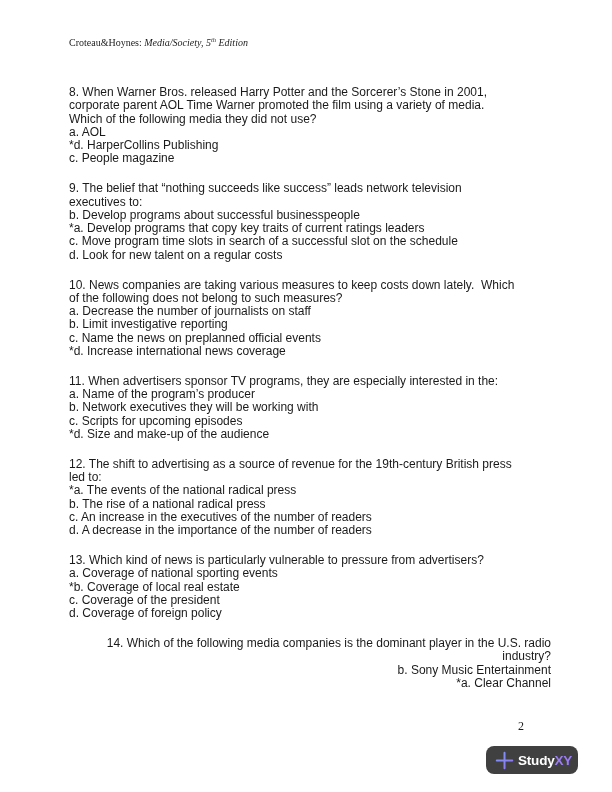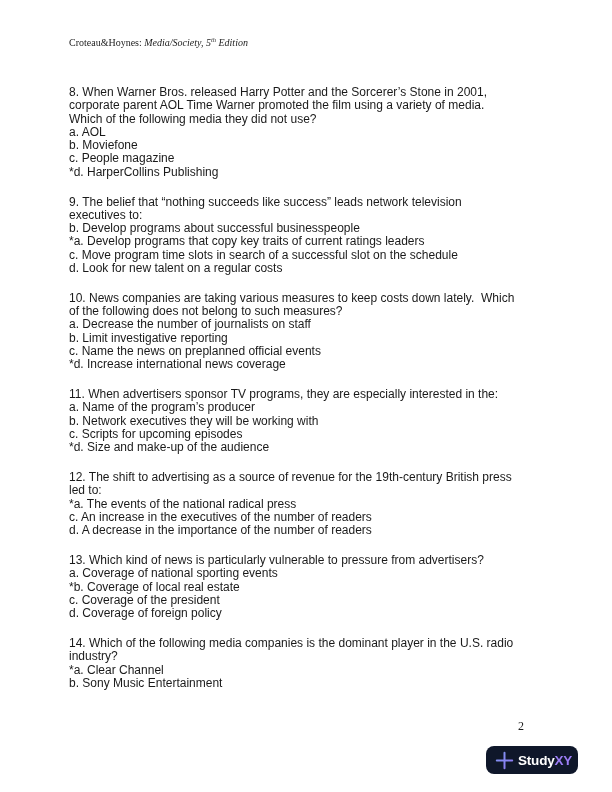--- a/index.html
+++ b/index.html
@@ -27,38 +27,38 @@
   .content {
     position: absolute;
     left: 69px;
     top: 86px;
     width: 482px;
     font-size: 12px;
     line-height: 13.3px;
     color: #1a1a1a;
   }
   .question { margin-bottom: 16.5px; }
-  .question:last-child { margin-bottom: 4px; }
+  .question:last-child { margin-bottom: 4px; text-align: right; }
   .stem { white-space: pre-line; }
   .option { white-space: pre; }
   .page-number {
     position: absolute;
     top: 719px;
     right: 88px;
     font-family: "Liberation Serif", serif;
     font-size: 12px;
     color: #1c1c1c;
   }
   .logo {
     position: absolute;
     top: 746px;
     right: 34px;
     width: 92px;
     height: 28px;
-    background: #0f172a;
+    background: #404040;
     border-radius: 8px;
     display: flex;
     align-items: center;
     padding-left: 9px;
   }
   .logo .plus { display: inline-flex; margin-right: 4px; }
   .logo .brand {
     font-family: "Liberation Sans", sans-serif;
     font-weight: 700;
     font-size: 13.5px;
@@ -75,23 +75,22 @@
 
   <div class="doc-header"><span>Croteau&amp;Hoynes: </span><span class="italic">Media/Society, 5</span><sup class="italic">th</sup><span class="italic"> Edition</span></div>
 
   <div class="content">
 
     <div class="question">
       <div class="stem">8. When Warner Bros. released Harry Potter and the Sorcerer’s Stone in 2001,
 corporate parent AOL Time Warner promoted the film using a variety of media.
 Which of the following media they did not use?</div>
       <div class="option">a. AOL</div>
-      <div class="option">b. Moviefone</div>
+      <div class="option">*d. HarperCollins Publishing</div>
       <div class="option">c. People magazine</div>
-      <div class="option">*d. HarperCollins Publishing</div>
     </div>
 
     <div class="question">
       <div class="stem">9. The belief that “nothing succeeds like success” leads network television
 executives to:</div>
       <div class="option">b. Develop programs about successful businesspeople</div>
       <div class="option">*a. Develop programs that copy key traits of current ratings leaders</div>
       <div class="option">c. Move program time slots in search of a successful slot on the schedule</div>
       <div class="option">d. Look for new talent on a regular costs</div>
     </div>
@@ -110,37 +109,38 @@
       <div class="option">a. Name of the program’s producer</div>
       <div class="option">b. Network executives they will be working with</div>
       <div class="option">c. Scripts for upcoming episodes</div>
       <div class="option">*d. Size and make-up of the audience</div>
     </div>
 
     <div class="question">
       <div class="stem">12. The shift to advertising as a source of revenue for the 19th-century British press
 led to:</div>
       <div class="option">*a. The events of the national radical press</div>
+      <div class="option">b. The rise of a national radical press</div>
       <div class="option">c. An increase in the executives of the number of readers</div>
       <div class="option">d. A decrease in the importance of the number of readers</div>
     </div>
 
     <div class="question">
       <div class="stem">13. Which kind of news is particularly vulnerable to pressure from advertisers?</div>
       <div class="option">a. Coverage of national sporting events</div>
       <div class="option">*b. Coverage of local real estate</div>
       <div class="option">c. Coverage of the president</div>
       <div class="option">d. Coverage of foreign policy</div>
     </div>
 
     <div class="question">
       <div class="stem">14. Which of the following media companies is the dominant player in the U.S. radio
 industry?</div>
+      <div class="option">b. Sony Music Entertainment</div>
       <div class="option">*a. Clear Channel</div>
-      <div class="option">b. Sony Music Entertainment</div>
     </div>
 
   </div>
 
   <div class="page-number">2</div>
 
   <div class="logo">
     <span class="plus">
       <svg width="19" height="19" viewBox="0 0 19 19" aria-hidden="true">
         <defs>

